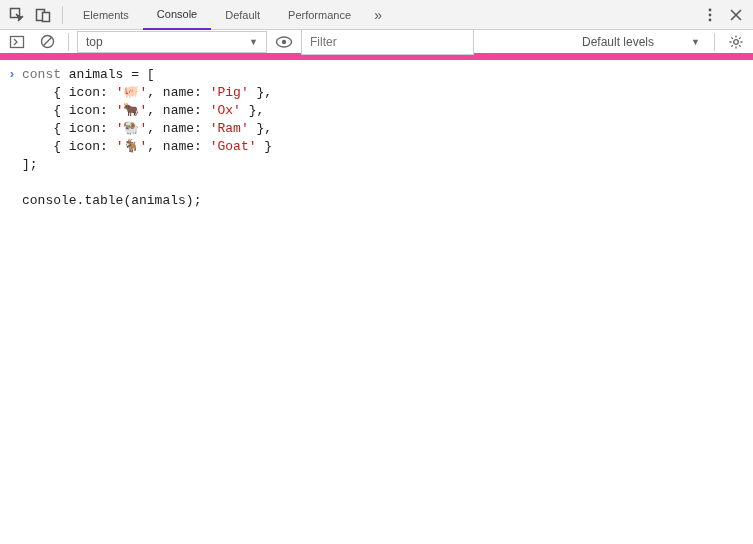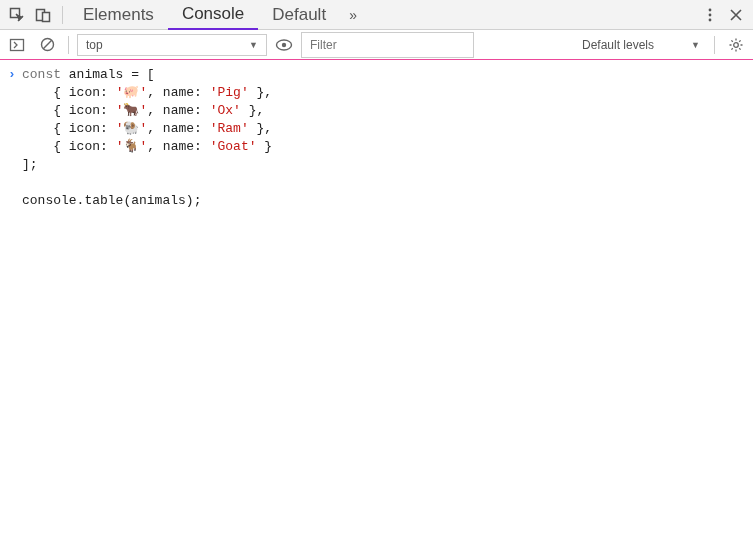--- a/index.html
+++ b/index.html
@@ -35,32 +35,32 @@
     background: #ccc;
     margin: 0 6px;
   }
   .tabbar .tab {
     padding: 4px 14px;
     height: 31px;
     display: flex;
     align-items: center;
     color: #555;
     cursor: pointer;
-    font-size: 17px;
+    font-size: 11px;
   }
   .tabbar .tab.active {
     color: #333;
     border-bottom: 2px solid #6d28d9;
   }
   .tabbar .spacer { flex: 1; }
   .toolbar {
     display: flex;
     align-items: center;
     height: 30px;
-    border-bottom: 1px solid #ec4899;
+    border-bottom: 7px solid #ec4899;
     padding: 0 4px;
     gap: 4px;
   }
   .toolbar .iconbtn {
     width: 26px;
     height: 30px;
     display: flex;
     align-items: center;
     justify-content: center;
     cursor: pointer;
@@ -155,20 +155,21 @@
     <svg width="16" height="16" viewBox="0 0 16 16">
         <rect x="1.5" y="2.5" width="8" height="11" fill="none" stroke="#555" stroke-width="1.5"></rect>
         <rect x="7.5" y="5.5" width="7" height="9" fill="#f3f3f3" stroke="#555" stroke-width="1.5"></rect>
       </svg>
   </div>
   <div class="divider"></div>
   <div id="tabs-container" style="display: flex;">
       <div class="tab">Elements</div>
       <div class="tab active">Console</div>
       <div class="tab">Default</div>
+      <div class="tab">Performance</div>
     </div>
   <div class="iconbtn" style="font-size:14px;color:#555;">
       <span>»</span>
     </div>
   <div class="spacer"></div>
   <div class="iconbtn">
     <svg width="4" height="16" viewBox="0 0 4 16">
         <circle cx="2" cy="3" r="1.4" fill="#555"></circle>
         <circle cx="2" cy="8" r="1.4" fill="#555"></circle>
         <circle cx="2" cy="13" r="1.4" fill="#555"></circle>

